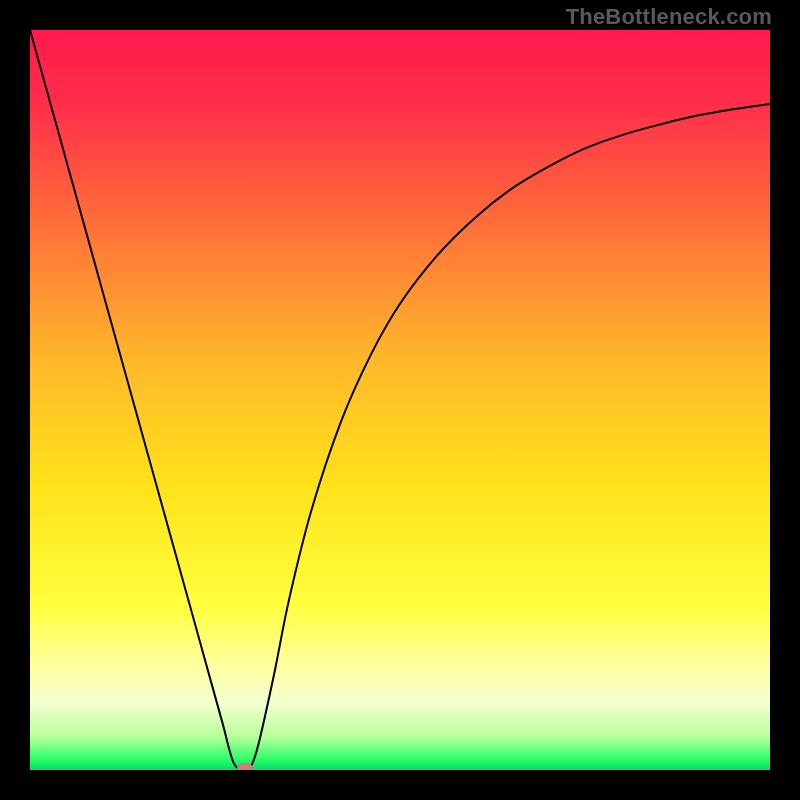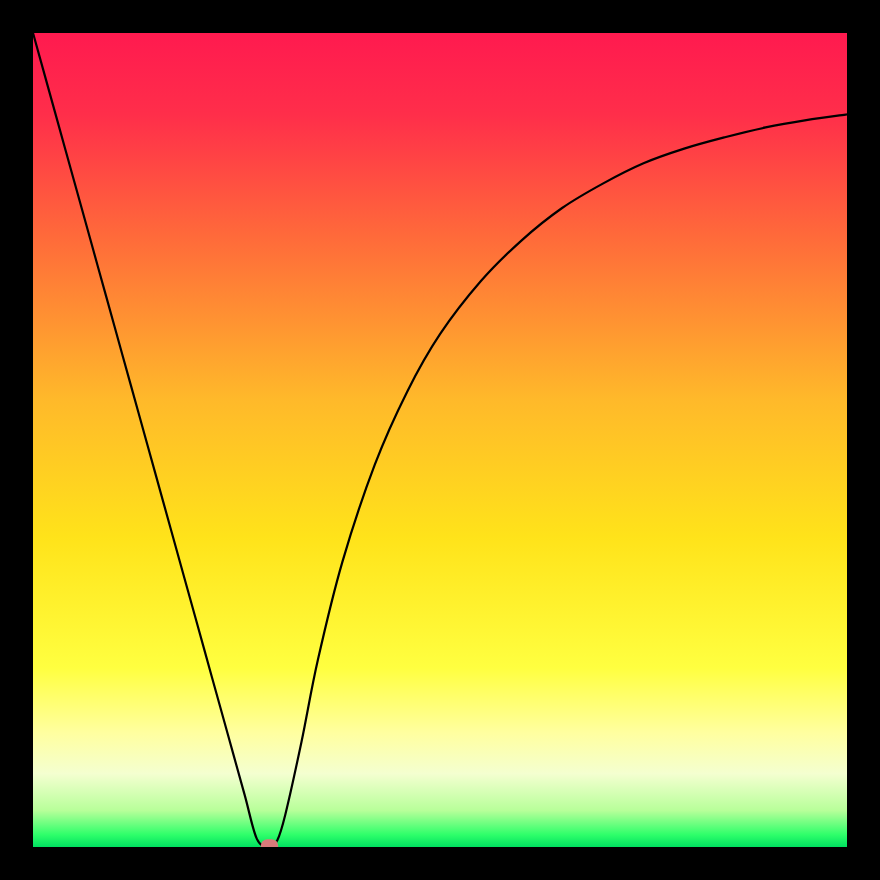--- a/index.html
+++ b/index.html
@@ -49,20 +49,21 @@
     width: 16px;
     height: 12px;
     border-radius: 8px;
   }
 </style>
 </head>
 <body>
 
 <div class="stage">
 
+  <div class="watermark">TheBottleneck.com</div>
 
   <div class="plot-area">
     <div class="gradient-bg" id="gradient-bg" style="background: linear-gradient(rgb(255, 26, 79) 0%, rgb(255, 46, 74) 10%, rgb(255, 106, 58) 25%, rgb(255, 185, 42) 45%, rgb(255, 227, 26) 62%, rgb(255, 255, 64) 78%, rgb(255, 255, 160) 86%, rgb(244, 255, 208) 91%, rgb(184, 255, 154) 95.5%, rgb(46, 255, 106) 98.5%, rgb(0, 224, 96) 100%);"></div>
 
     <svg class="curve" viewBox="0 0 740 740" preserveAspectRatio="none">
       <path id="curve-path" fill="none" stroke="#000000" stroke-width="2" d="M 0.00 0.00 C 2.47 8.88, 9.87 35.52, 14.80 53.28 C 19.73 71.04, 24.67 88.80, 29.60 106.56 C 34.53 124.32, 39.47 142.08, 44.40 159.84 C 49.33 177.60, 54.27 195.36, 59.20 213.12 C 64.13 230.88, 69.07 248.64, 74.00 266.40 C 78.93 284.16, 83.87 301.92, 88.80 319.68 C 93.73 337.44, 98.67 355.20, 103.60 372.96 C 108.53 390.72, 113.47 408.48, 118.40 426.24 C 123.33 444.00, 128.27 461.76, 133.20 479.52 C 138.13 497.28, 143.07 515.04, 148.00 532.80 C 152.93 550.56, 157.87 568.32, 162.80 586.08 C 167.73 603.84, 172.67 621.60, 177.60 639.36 C 182.53 657.12, 188.08 677.10, 192.40 692.64 C 196.72 708.18, 199.80 724.71, 203.50 732.60 C 207.20 740.49, 211.52 739.75, 214.60 740.00 C 217.68 740.25, 219.53 739.01, 222.00 734.08 C 224.47 729.15, 225.70 725.45, 229.40 710.40 C 233.10 695.35, 239.27 667.23, 244.20 643.80 C 249.13 620.37, 252.83 596.93, 259.00 569.80 C 265.17 542.67, 272.57 510.60, 281.20 481.00 C 289.83 451.40, 300.93 418.10, 310.80 392.20 C 320.67 366.30, 330.53 345.33, 340.40 325.60 C 350.27 305.87, 358.90 290.45, 370.00 273.80 C 381.10 257.15, 394.67 239.88, 407.00 225.70 C 419.33 211.52, 431.67 199.80, 444.00 188.70 C 456.33 177.60, 468.67 167.73, 481.00 159.10 C 493.33 150.47, 505.67 143.68, 518.00 136.90 C 530.33 130.12, 542.67 123.70, 555.00 118.40 C 567.33 113.10, 579.67 109.03, 592.00 105.08 C 604.33 101.13, 616.67 97.93, 629.00 94.72 C 641.33 91.51, 653.67 88.43, 666.00 85.84 C 678.33 83.25, 690.67 81.15, 703.00 79.18 C 715.33 77.21, 733.83 74.86, 740.00 74.00"></path>
     </svg>
 
     <div class="marker" id="min-marker" style="left: 206.6px; top: 733px; background: rgb(216, 122, 122);"></div>
   </div>

